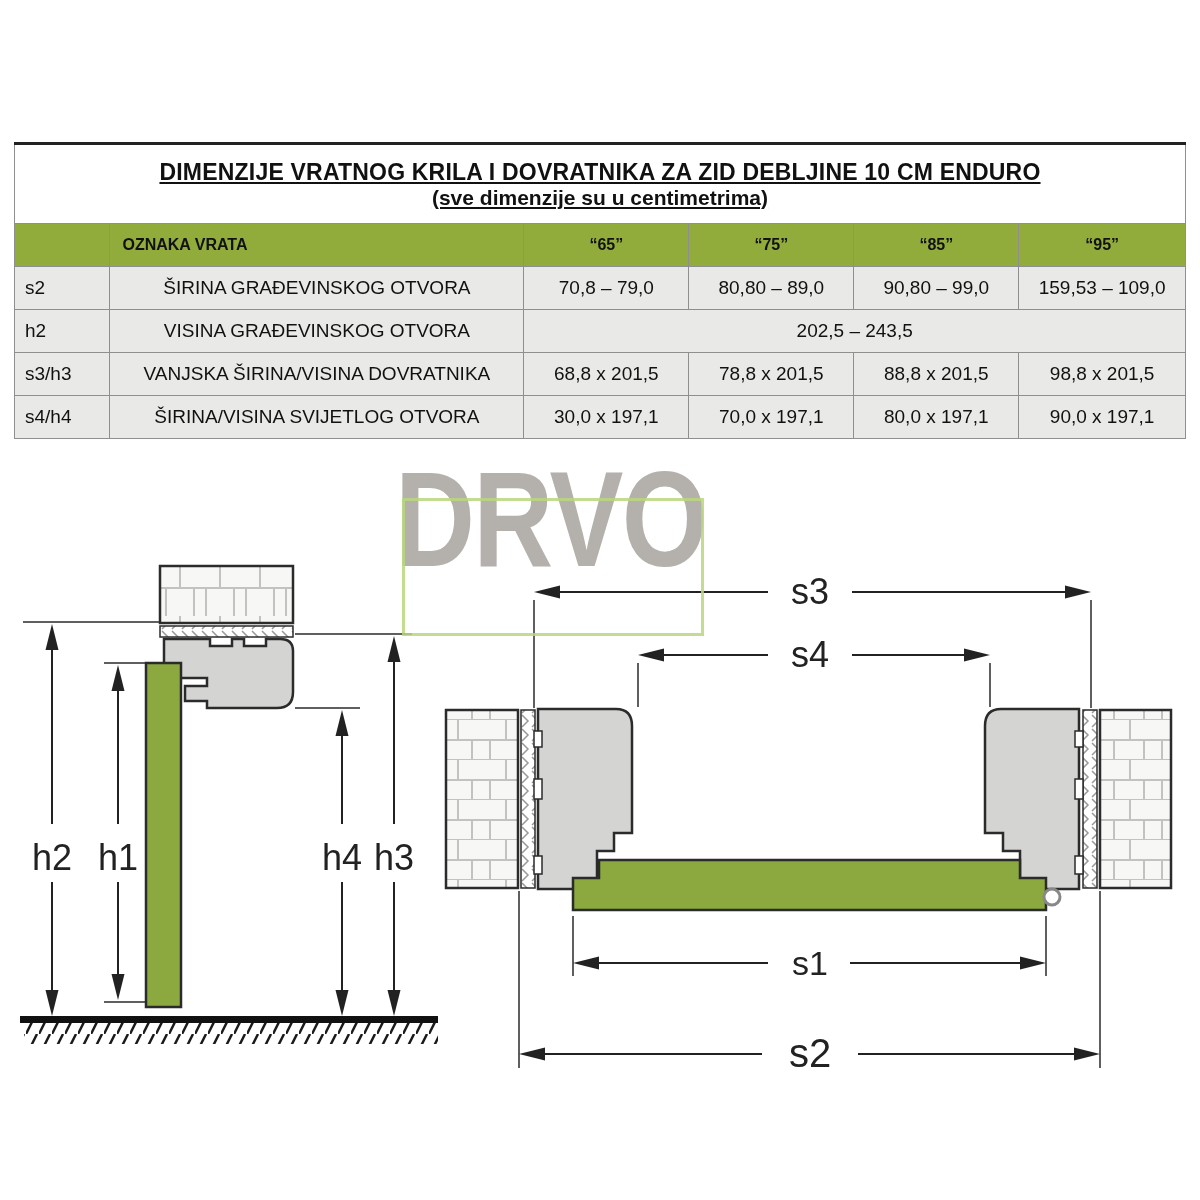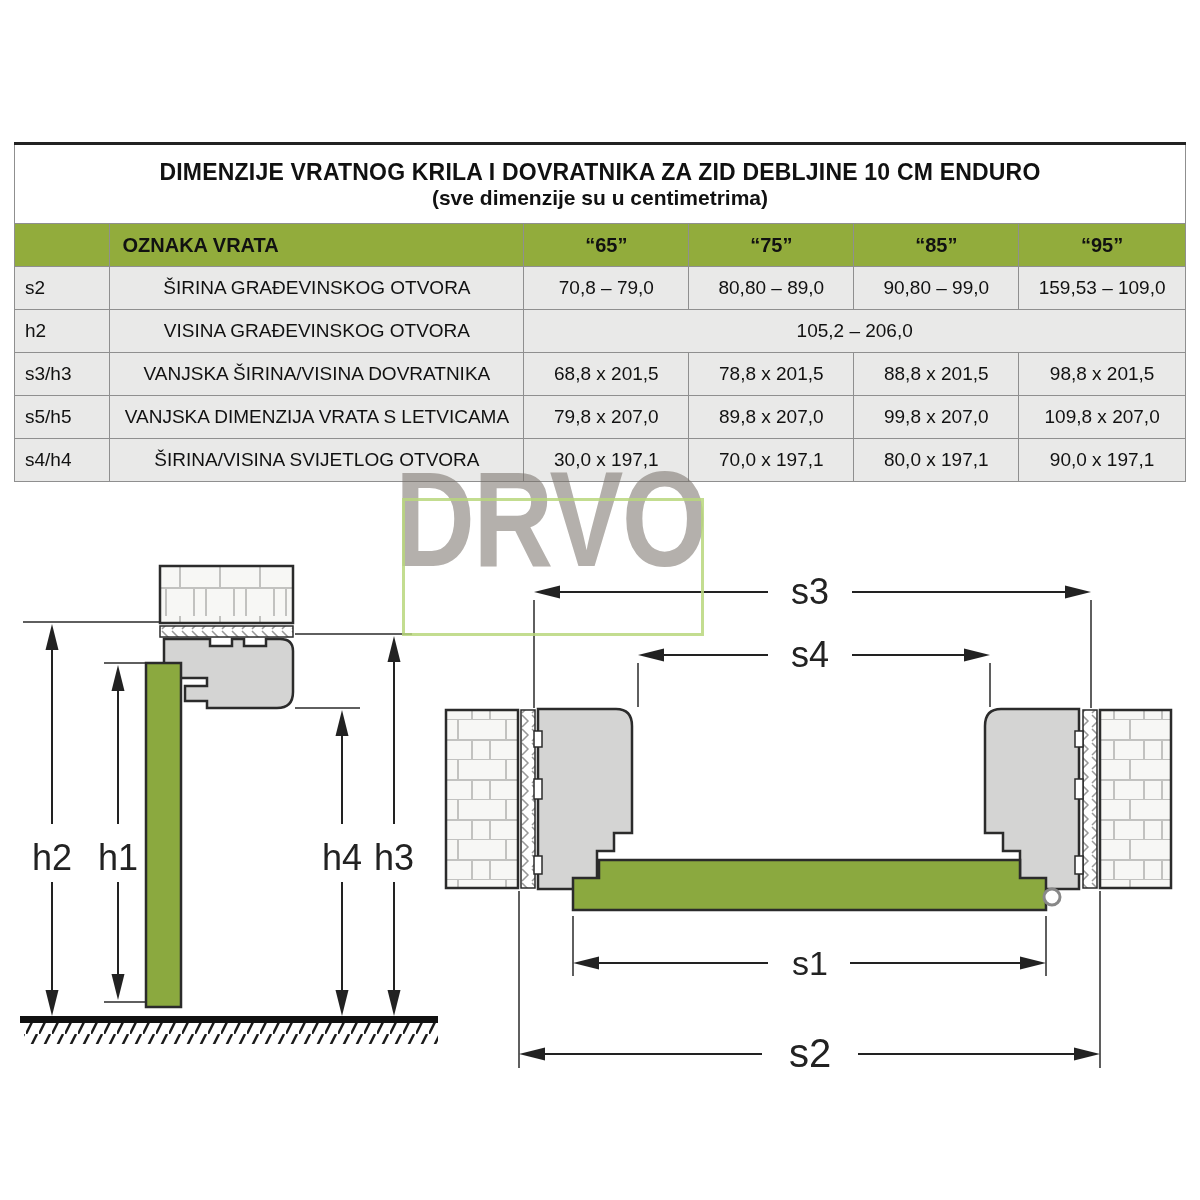--- a/index.html
+++ b/index.html
@@ -3,24 +3,24 @@
 <meta charset="utf-8">
 <style>
   html,body{margin:0;padding:0;background:#fff;}
   #app{position:relative;width:1200px;height:1200px;background:#fff;overflow:hidden;
        font-family:"Liberation Sans",sans-serif;color:#111;}
 
   
   .spec-table{position:absolute;left:14px;top:142px;width:1172px;border-collapse:collapse;
               border:1px solid #8f8f8f;border-top:3px solid #222;}
   .spec-table td,.spec-table th{border:1px solid #8f8f8f;padding:0 10px;vertical-align:middle;}
-  .title-cell{background:#fff;text-align:center;height:78px;border-bottom:1px solid #8f8f8f;}
+  .title-cell{background:#fff;text-align:center;height:78px;border-bottom:1px solid #8f8f8f;text-decoration:underline;}
   .title-line1{font-size:23px;font-weight:bold;letter-spacing:.2px;}
   .title-line2{font-size:21px;font-weight:bold;margin-top:0;}
-  .hdr{background:#92ac3c;height:42px;font-size:20px;font-weight:bold;}
+  .hdr{background:#92ac3c;height:42px;font-size:16px;font-weight:bold;}
   .hdr.name{text-align:left;padding-left:12px;}
   .hdr.val{text-align:center;}
   .row{background:#e9e9e8;height:43px;font-size:19px;}
   .code-cell{width:80px;text-align:left;padding-left:10px;}
   .name-cell{width:438px;text-align:center;padding-left:12px;}
   .val-cell{width:163px;text-align:center;}
 
   
   .wm{position:absolute;pointer-events:none;line-height:1;}
   .wm-drvo{left:395px;top:452px;font-size:135px;font-weight:bold;letter-spacing:-2px;
@@ -57,39 +57,31 @@
       <td class="code-cell">s2</td>
       <td class="name-cell">ŠIRINA GRAĐEVINSKOG OTVORA</td>
       <td class="val-cell">70,8 – 79,0</td>
       <td class="val-cell">80,80 – 89,0</td>
       <td class="val-cell">90,80 – 99,0</td>
       <td class="val-cell">159,53 – 109,0</td>
     </tr>
     <tr class="row">
       <td class="code-cell">h2</td>
       <td class="name-cell">VISINA GRAĐEVINSKOG OTVORA</td>
-      <td class="val-cell" colspan="4">105,2 – 206,0</td>
+      <td class="val-cell" colspan="4">202,5 – 243,5</td>
     </tr>
     <tr class="row">
       <td class="code-cell">s3/h3</td>
       <td class="name-cell">VANJSKA ŠIRINA/VISINA DOVRATNIKA</td>
       <td class="val-cell">68,8 x 201,5</td>
       <td class="val-cell">78,8 x 201,5</td>
       <td class="val-cell">88,8 x 201,5</td>
       <td class="val-cell">98,8 x 201,5</td>
     </tr>
     <tr class="row">
-      <td class="code-cell">s5/h5</td>
-      <td class="name-cell">VANJSKA DIMENZIJA VRATA S LETVICAMA</td>
-      <td class="val-cell">79,8 x 207,0</td>
-      <td class="val-cell">89,8 x 207,0</td>
-      <td class="val-cell">99,8 x 207,0</td>
-      <td class="val-cell">109,8 x 207,0</td>
-    </tr>
-    <tr class="row">
       <td class="code-cell">s4/h4</td>
       <td class="name-cell">ŠIRINA/VISINA SVIJETLOG OTVORA</td>
       <td class="val-cell">30,0 x 197,1</td>
       <td class="val-cell">70,0 x 197,1</td>
       <td class="val-cell">80,0 x 197,1</td>
       <td class="val-cell">90,0 x 197,1</td>
     </tr>
     </tbody>
   </table>
 

